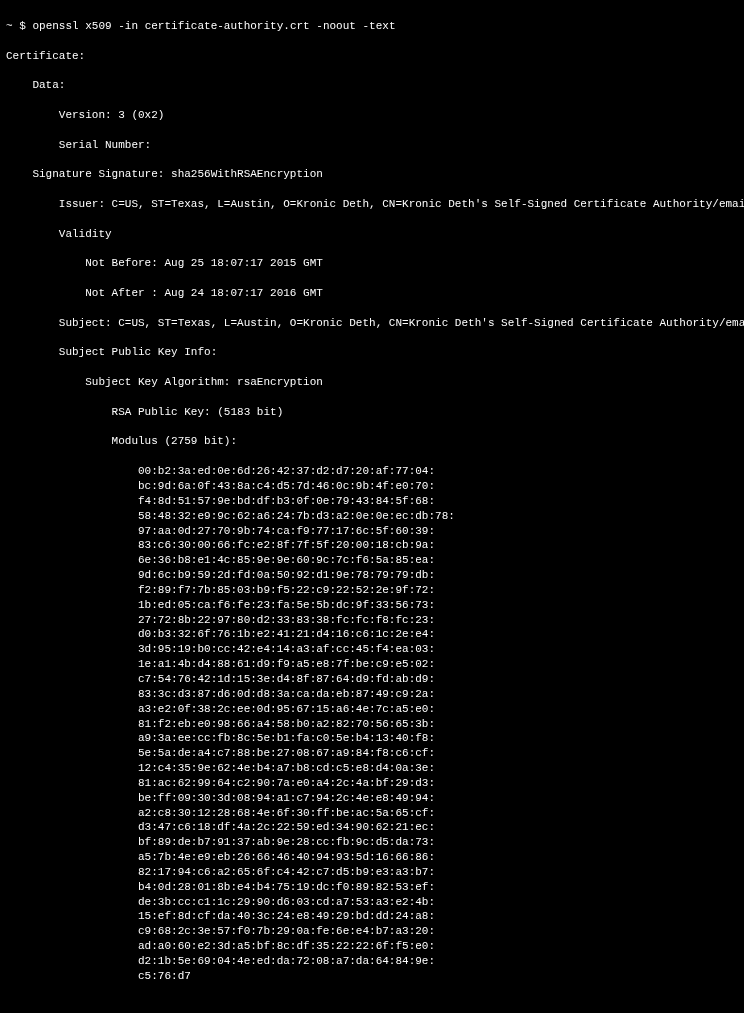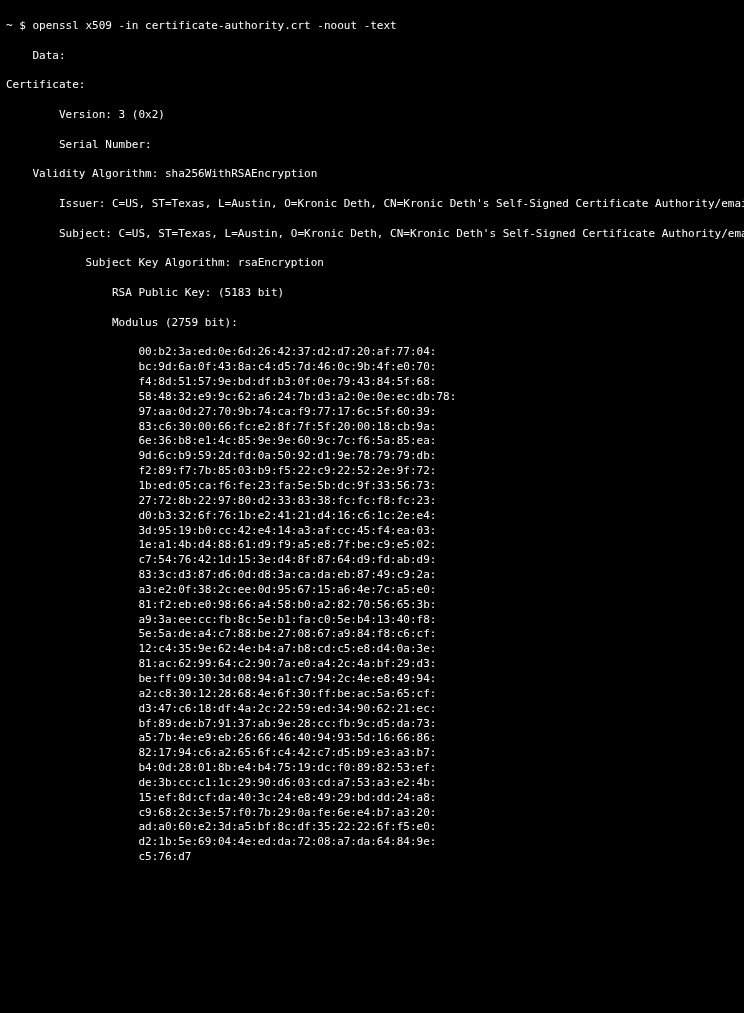--- a/index.html
+++ b/index.html
@@ -11,34 +11,38 @@
     font-size: 11px;
     line-height: 1.35;
     width: 744px;
   }
   .terminal {
     padding: 4px 6px;
     white-space: pre;
   }
   .prompt-tilde { color: #fff; }
   .prompt-dollar { color: #fff; }
-  .line { white-space: pre; }
+  .line { white-space: pre; font-family: Liberation Mono, monospace; }
 </style>
 </head>
 <body>
 
 <div class="terminal">
 <div class="line"><span class="prompt-tilde">~</span> <span class="prompt-dollar">$</span> <span>openssl x509 -in certificate-authority.crt -noout -text</span></div>
+<div class="line">Certificate:</div>
 <div class="line">    Data:</div>
-<div class="line">Certificate:</div>
 <div class="line">        Version: 3 (0x2)</div>
 <div class="line">        Serial Number:</div>
-<div class="line">    Validity Algorithm: sha256WithRSAEncryption</div>
+<div class="line">    Signature Signature: sha256WithRSAEncryption</div>
 <div class="line">        Issuer: C=US, ST=Texas, L=Austin, O=Kronic Deth, CN=Kronic Deth's Self-Signed Certificate Authority/emailAddress=Kronic.Deth@gmail.com</div>
+<div class="line">        Validity</div>
+<div class="line">            Not Before: Aug 25 18:07:17 2015 GMT</div>
+<div class="line">            Not After : Aug 24 18:07:17 2016 GMT</div>
 <div class="line">        Subject: C=US, ST=Texas, L=Austin, O=Kronic Deth, CN=Kronic Deth's Self-Signed Certificate Authority/emailAddress=Kronic.Deth@gmail.com</div>
+<div class="line">        Subject Public Key Info:</div>
 <div class="line">            Subject Key Algorithm: rsaEncryption</div>
 <div class="line">                RSA Public Key: (5183 bit)</div>
 <div class="line">                Modulus (2759 bit):</div>
 <div id="modulus-block"><div class="line">                    00:b2:3a:ed:0e:6d:26:42:37:d2:d7:20:af:77:04:</div><div class="line">                    bc:9d:6a:0f:43:8a:c4:d5:7d:46:0c:9b:4f:e0:70:</div><div class="line">                    f4:8d:51:57:9e:bd:df:b3:0f:0e:79:43:84:5f:68:</div><div class="line">                    58:48:32:e9:9c:62:a6:24:7b:d3:a2:0e:0e:ec:db:78:</div><div class="line">                    97:aa:0d:27:70:9b:74:ca:f9:77:17:6c:5f:60:39:</div><div class="line">                    83:c6:30:00:66:fc:e2:8f:7f:5f:20:00:18:cb:9a:</div><div class="line">                    6e:36:b8:e1:4c:85:9e:9e:60:9c:7c:f6:5a:85:ea:</div><div class="line">                    9d:6c:b9:59:2d:fd:0a:50:92:d1:9e:78:79:79:db:</div><div class="line">                    f2:89:f7:7b:85:03:b9:f5:22:c9:22:52:2e:9f:72:</div><div class="line">                    1b:ed:05:ca:f6:fe:23:fa:5e:5b:dc:9f:33:56:73:</div><div class="line">                    27:72:8b:22:97:80:d2:33:83:38:fc:fc:f8:fc:23:</div><div class="line">                    d0:b3:32:6f:76:1b:e2:41:21:d4:16:c6:1c:2e:e4:</div><div class="line">                    3d:95:19:b0:cc:42:e4:14:a3:af:cc:45:f4:ea:03:</div><div class="line">                    1e:a1:4b:d4:88:61:d9:f9:a5:e8:7f:be:c9:e5:02:</div><div class="line">                    c7:54:76:42:1d:15:3e:d4:8f:87:64:d9:fd:ab:d9:</div><div class="line">                    83:3c:d3:87:d6:0d:d8:3a:ca:da:eb:87:49:c9:2a:</div><div class="line">                    a3:e2:0f:38:2c:ee:0d:95:67:15:a6:4e:7c:a5:e0:</div><div class="line">                    81:f2:eb:e0:98:66:a4:58:b0:a2:82:70:56:65:3b:</div><div class="line">                    a9:3a:ee:cc:fb:8c:5e:b1:fa:c0:5e:b4:13:40:f8:</div><div class="line">                    5e:5a:de:a4:c7:88:be:27:08:67:a9:84:f8:c6:cf:</div><div class="line">                    12:c4:35:9e:62:4e:b4:a7:b8:cd:c5:e8:d4:0a:3e:</div><div class="line">                    81:ac:62:99:64:c2:90:7a:e0:a4:2c:4a:bf:29:d3:</div><div class="line">                    be:ff:09:30:3d:08:94:a1:c7:94:2c:4e:e8:49:94:</div><div class="line">                    a2:c8:30:12:28:68:4e:6f:30:ff:be:ac:5a:65:cf:</div><div class="line">                    d3:47:c6:18:df:4a:2c:22:59:ed:34:90:62:21:ec:</div><div class="line">                    bf:89:de:b7:91:37:ab:9e:28:cc:fb:9c:d5:da:73:</div><div class="line">                    a5:7b:4e:e9:eb:26:66:46:40:94:93:5d:16:66:86:</div><div class="line">                    82:17:94:c6:a2:65:6f:c4:42:c7:d5:b9:e3:a3:b7:</div><div class="line">                    b4:0d:28:01:8b:e4:b4:75:19:dc:f0:89:82:53:ef:</div><div class="line">                    de:3b:cc:c1:1c:29:90:d6:03:cd:a7:53:a3:e2:4b:</div><div class="line">                    15:ef:8d:cf:da:40:3c:24:e8:49:29:bd:dd:24:a8:</div><div class="line">                    c9:68:2c:3e:57:f0:7b:29:0a:fe:6e:e4:b7:a3:20:</div><div class="line">                    ad:a0:60:e2:3d:a5:bf:8c:df:35:22:22:6f:f5:e0:</div><div class="line">                    d2:1b:5e:69:04:4e:ed:da:72:08:a7:da:64:84:9e:</div><div class="line">                    c5:76:d7</div></div>
 
 
 
 
 
 

